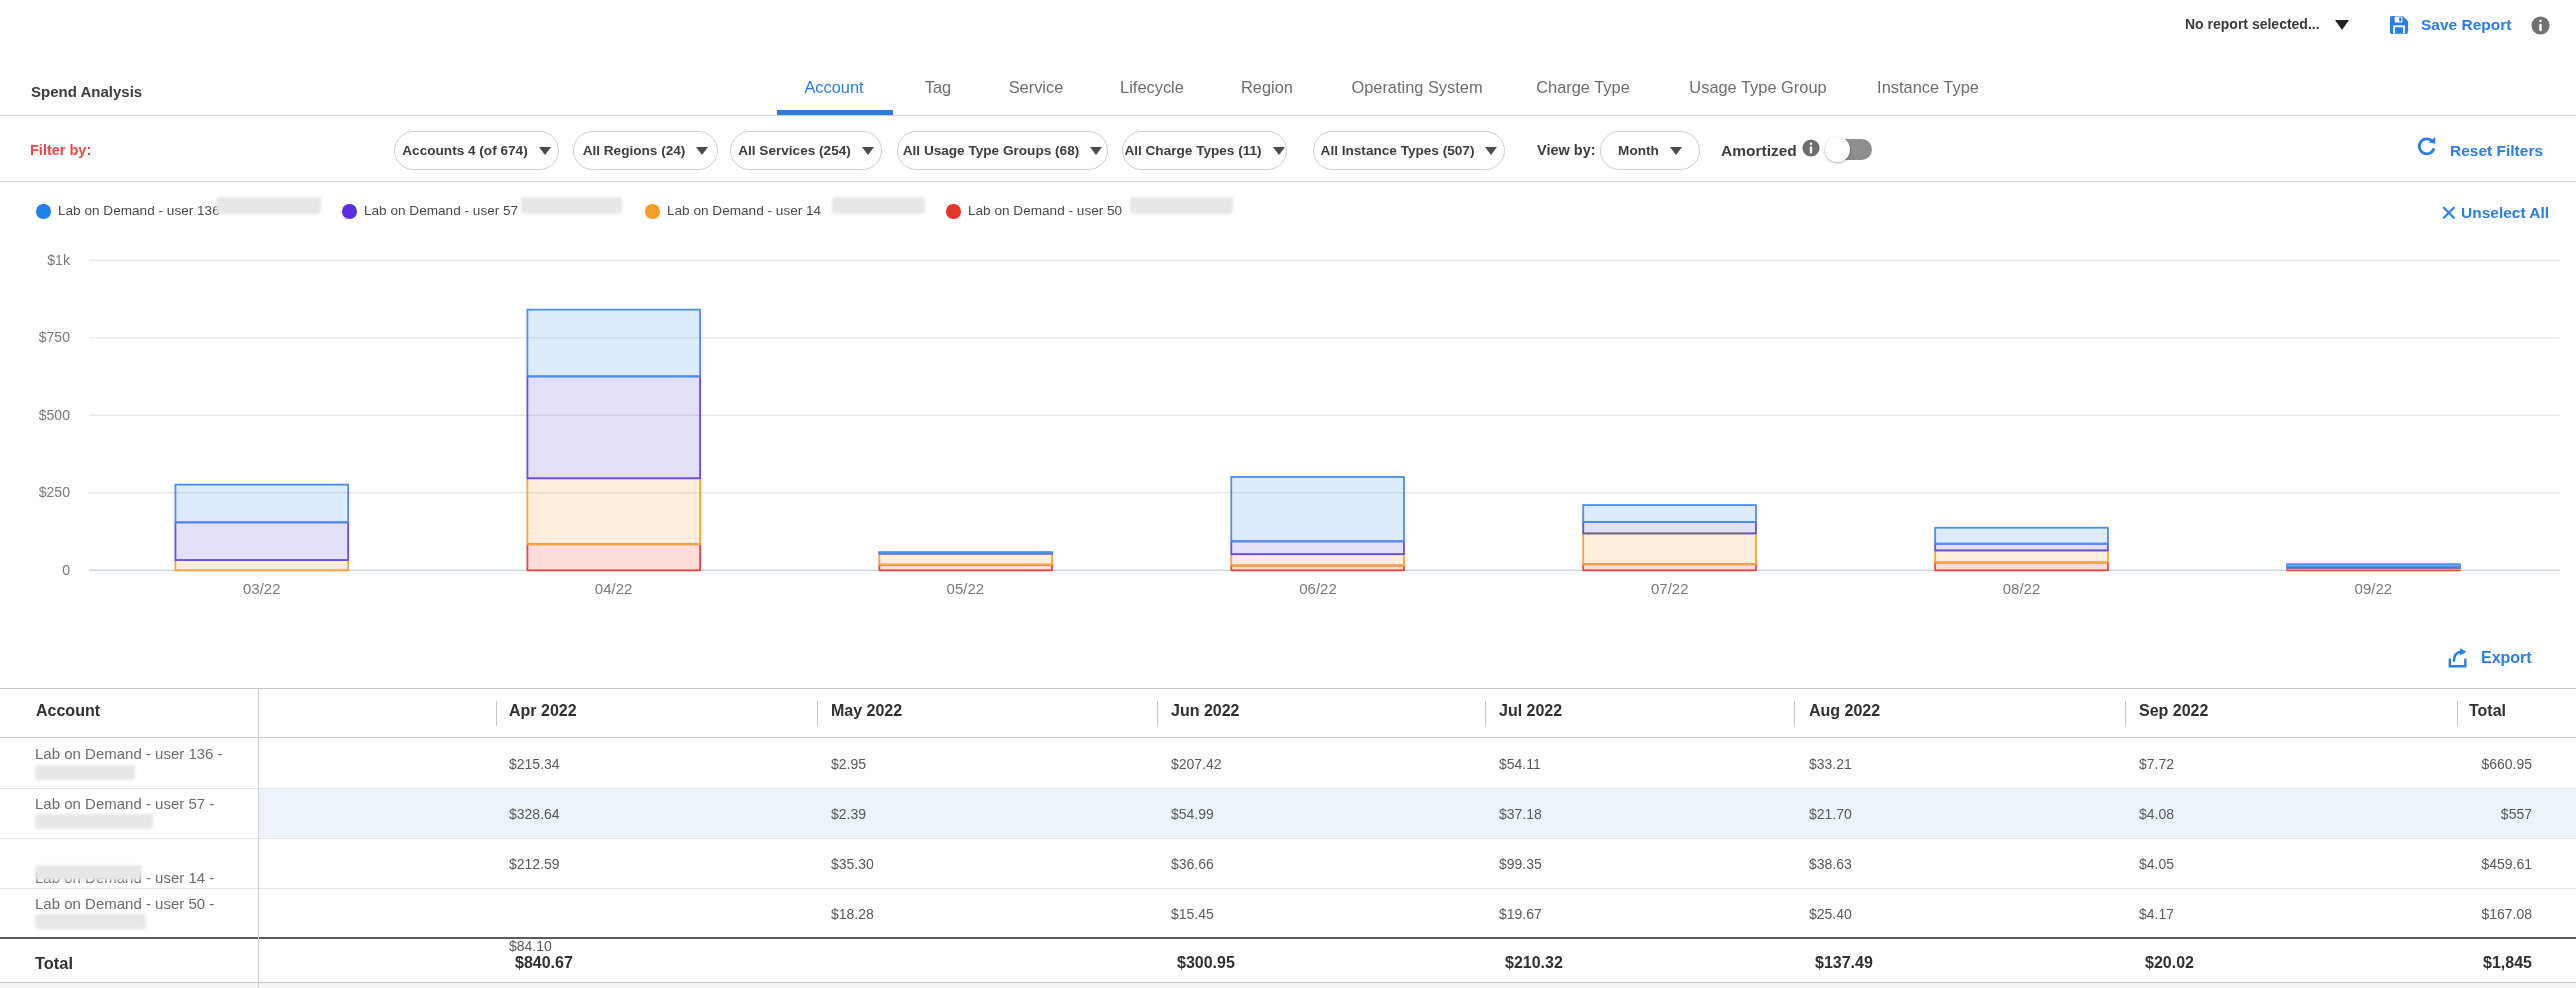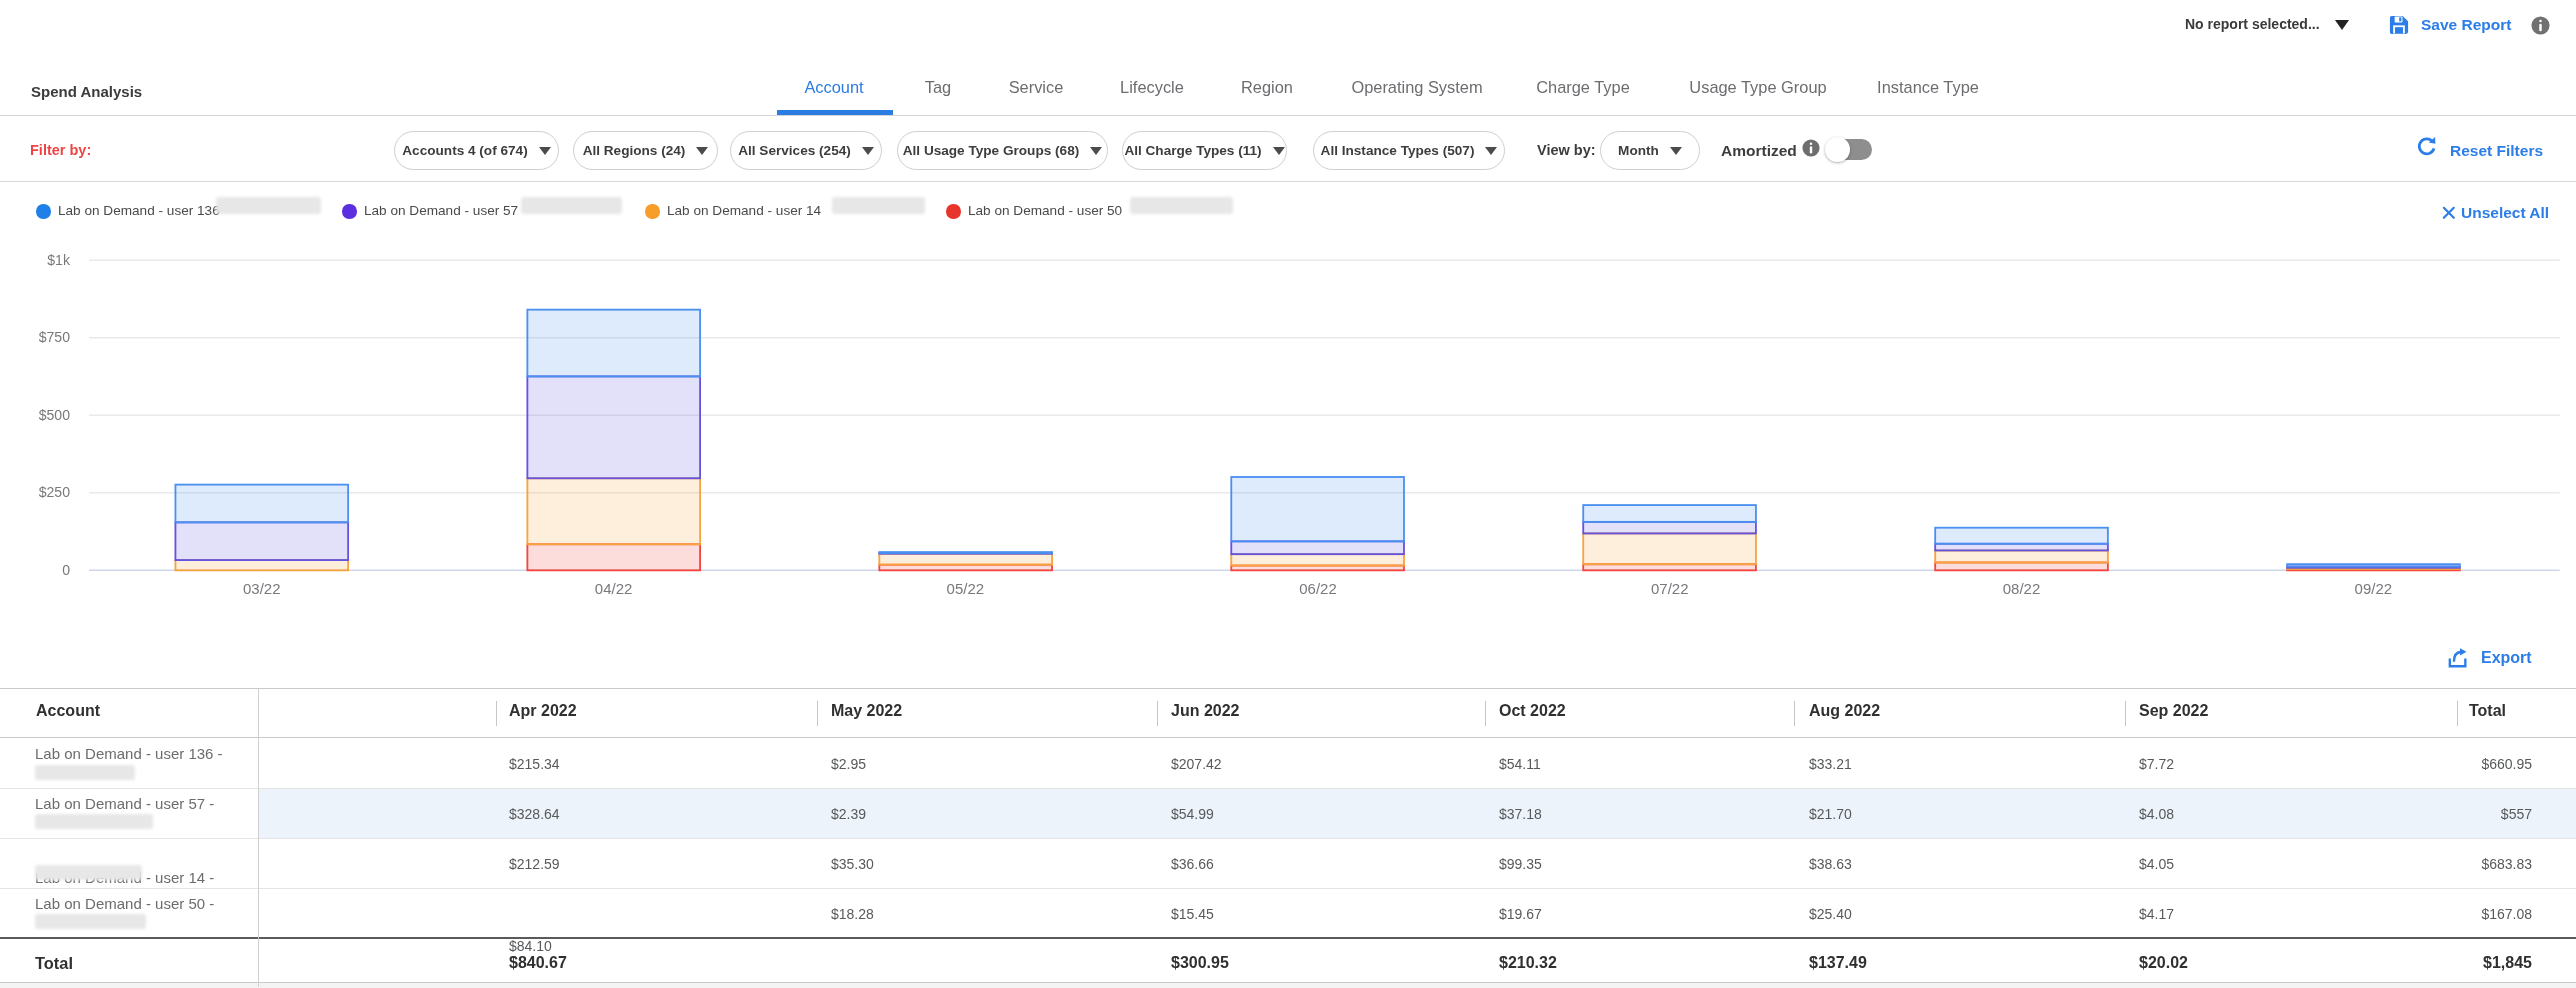--- a/index.html
+++ b/index.html
@@ -12,21 +12,21 @@
 .ldot { position:absolute; top:204px; width:14.5px; height:14.5px; border-radius:50%; }
 .ltxt { position:absolute; top:203px; font-size:13.6px; color:#4a4a4a; white-space:nowrap; }
 .blur { position:absolute; background:#e7e7e7; border-radius:2.7px; filter:blur(1.4px); }
 .hline { position:absolute; left:0; width:2576px; height:0.9px; background:#c9c9c9; }
 .rline { position:absolute; left:0; width:2576px; height:0.9px; background:#e4e4e4; }
 .vtick { position:absolute; top:701px; width:0.9px; height:24.5px; background:#c6c6c6; }
 .th { position:absolute; font-size:16px; font-weight:bold; color:#303030; white-space:nowrap; }
 .td { position:absolute; font-size:14px; color:#57595b; white-space:nowrap; }
 .acc { position:absolute; font-size:15px; color:#6a6c6e; white-space:nowrap; }
 .tht { position:absolute; font-size:16.4px; font-weight:bold; color:#303030; }
-.tdt { position:absolute; font-size:16px; font-weight:bold; color:#303030; }
+.tdt { position:absolute; font-size:16px; font-weight:bold; color:#303030;margin-left:6px; }
 </style></head>
 <body>
 <div id="page">
 
 <div style="position:absolute;left:2185px;top:16.4px;font-size:14px;font-weight:bold;color:#3a3a3a">No report selected...</div>
 <div style="position:absolute;left:2335px;top:20px;width:0;height:0;border-left:7.7px solid transparent;border-right:7.7px solid transparent;border-top:10px solid #222"></div>
 <svg width="20" height="20" viewBox="0 0 22 22" style="position:absolute;left:2389px;top:14.5px">
       <path d="M3 1h12l6 6v11a3 3 0 0 1-3 3H3a2 2 0 0 1-2-2V3a2 2 0 0 1 2-2z" fill="#2b7de8"></path>
       <rect x="6.2" y="1.6" width="8.6" height="6.6" rx="0.8" fill="#fff"></rect>
       <rect x="11.2" y="2.6" width="2.4" height="4.4" fill="#2b7de8"></rect>
@@ -173,21 +173,21 @@
 <div class="hline" style="top:688px"></div>
 <div class="hline" style="top:737px;background:#c9c9c9"></div>
 <div class="th" style="left:36px;top:702px">Account</div>
 <div class="vtick" style="left:496px"></div>
 <div class="th" style="left:509px;top:702px">Apr 2022</div>
 <div class="vtick" style="left:817px"></div>
 <div class="th" style="left:831px;top:702px">May 2022</div>
 <div class="vtick" style="left:1157px"></div>
 <div class="th" style="left:1171px;top:702px">Jun 2022</div>
 <div class="vtick" style="left:1485px"></div>
-<div class="th" style="left:1499px;top:702px">Oct 2022</div>
+<div class="th" style="left:1499px;top:702px">Jul 2022</div>
 <div class="vtick" style="left:1794px"></div>
 <div class="th" style="left:1809px;top:702px">Aug 2022</div>
 <div class="vtick" style="left:2125px"></div>
 <div class="th" style="left:2139px;top:702px">Sep 2022</div>
 <div class="vtick" style="left:2457px"></div>
 <div class="th" style="left:2469px;top:702px">Total</div>
 <div class="acc" style="left:35px;top:745px">Lab on Demand - user 136 -</div>
 <div class="blur" style="left:35px;top:765px;width:100px;height:14.5px"></div>
 <div class="td" style="left:509px;top:756px">$215.34</div>
 <div class="td" style="left:831px;top:756px">$2.95</div>
@@ -208,21 +208,21 @@
 <div class="td" style="right:44px;top:806px">$557</div>
 <div class="rline" style="top:838px"></div>
 <div class="acc" style="left:35px;top:869px">Lab on Demand - user 14 -</div>
 <div class="blur" style="left:35px;top:865px;width:107px;height:14.5px"></div>
 <div class="td" style="left:509px;top:856px">$212.59</div>
 <div class="td" style="left:831px;top:856px">$35.30</div>
 <div class="td" style="left:1171px;top:856px">$36.66</div>
 <div class="td" style="left:1499px;top:856px">$99.35</div>
 <div class="td" style="left:1809px;top:856px">$38.63</div>
 <div class="td" style="left:2139px;top:856px">$4.05</div>
-<div class="td" style="right:44px;top:856px">$683.83</div>
+<div class="td" style="right:44px;top:856px">$459.61</div>
 <div class="rline" style="top:888px"></div>
 <div class="acc" style="left:35px;top:895px">Lab on Demand - user 50 -</div>
 <div class="blur" style="left:35px;top:914px;width:111px;height:14.5px"></div>
 <div class="td" style="left:509px;top:938px">$84.10</div>
 <div class="td" style="left:831px;top:906px">$18.28</div>
 <div class="td" style="left:1171px;top:906px">$15.45</div>
 <div class="td" style="left:1499px;top:906px">$19.67</div>
 <div class="td" style="left:1809px;top:906px">$25.40</div>
 <div class="td" style="left:2139px;top:906px">$4.17</div>
 <div class="td" style="right:44px;top:906px">$167.08</div>

